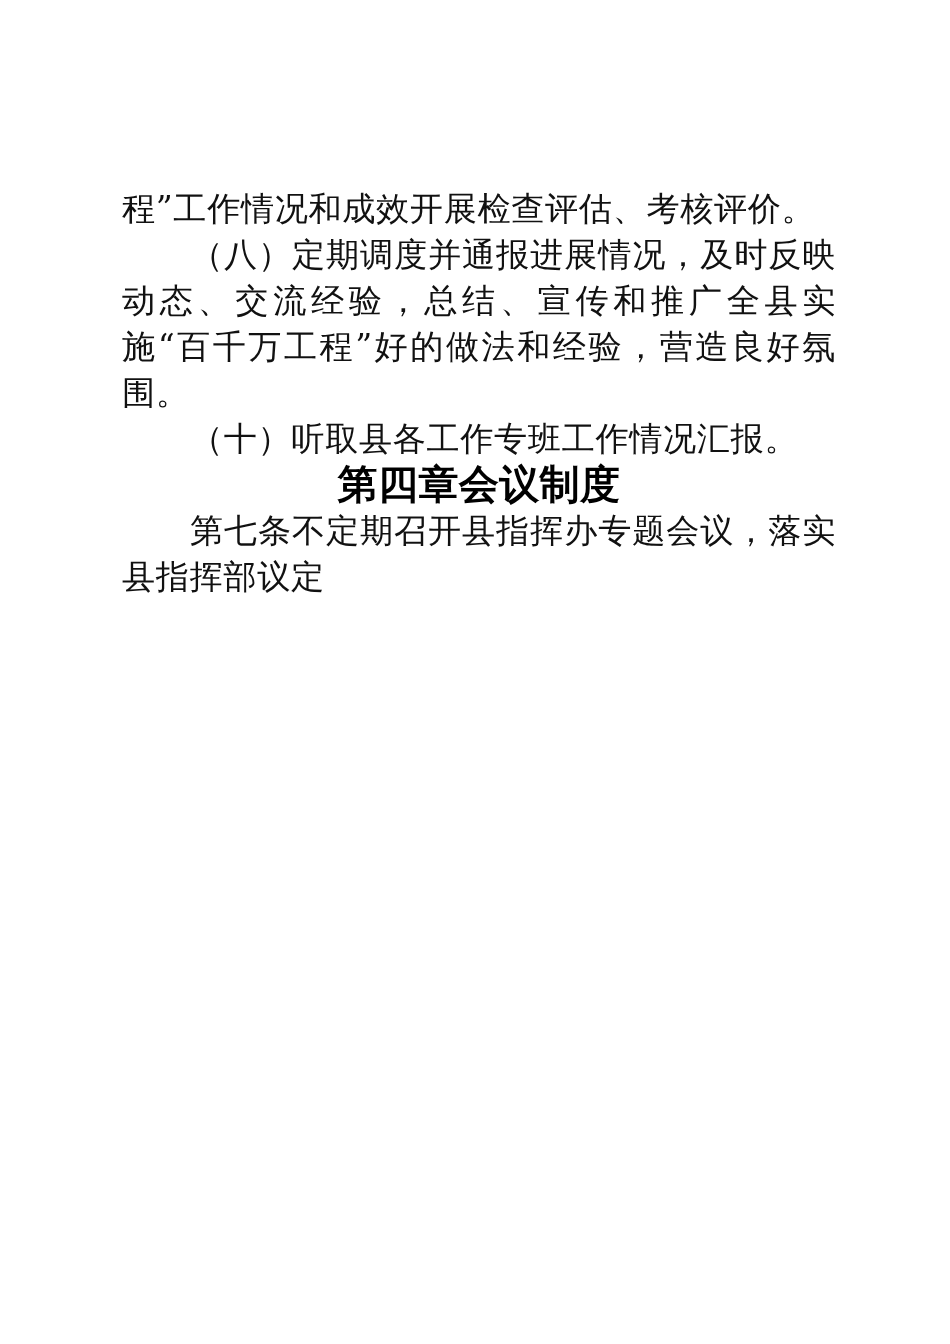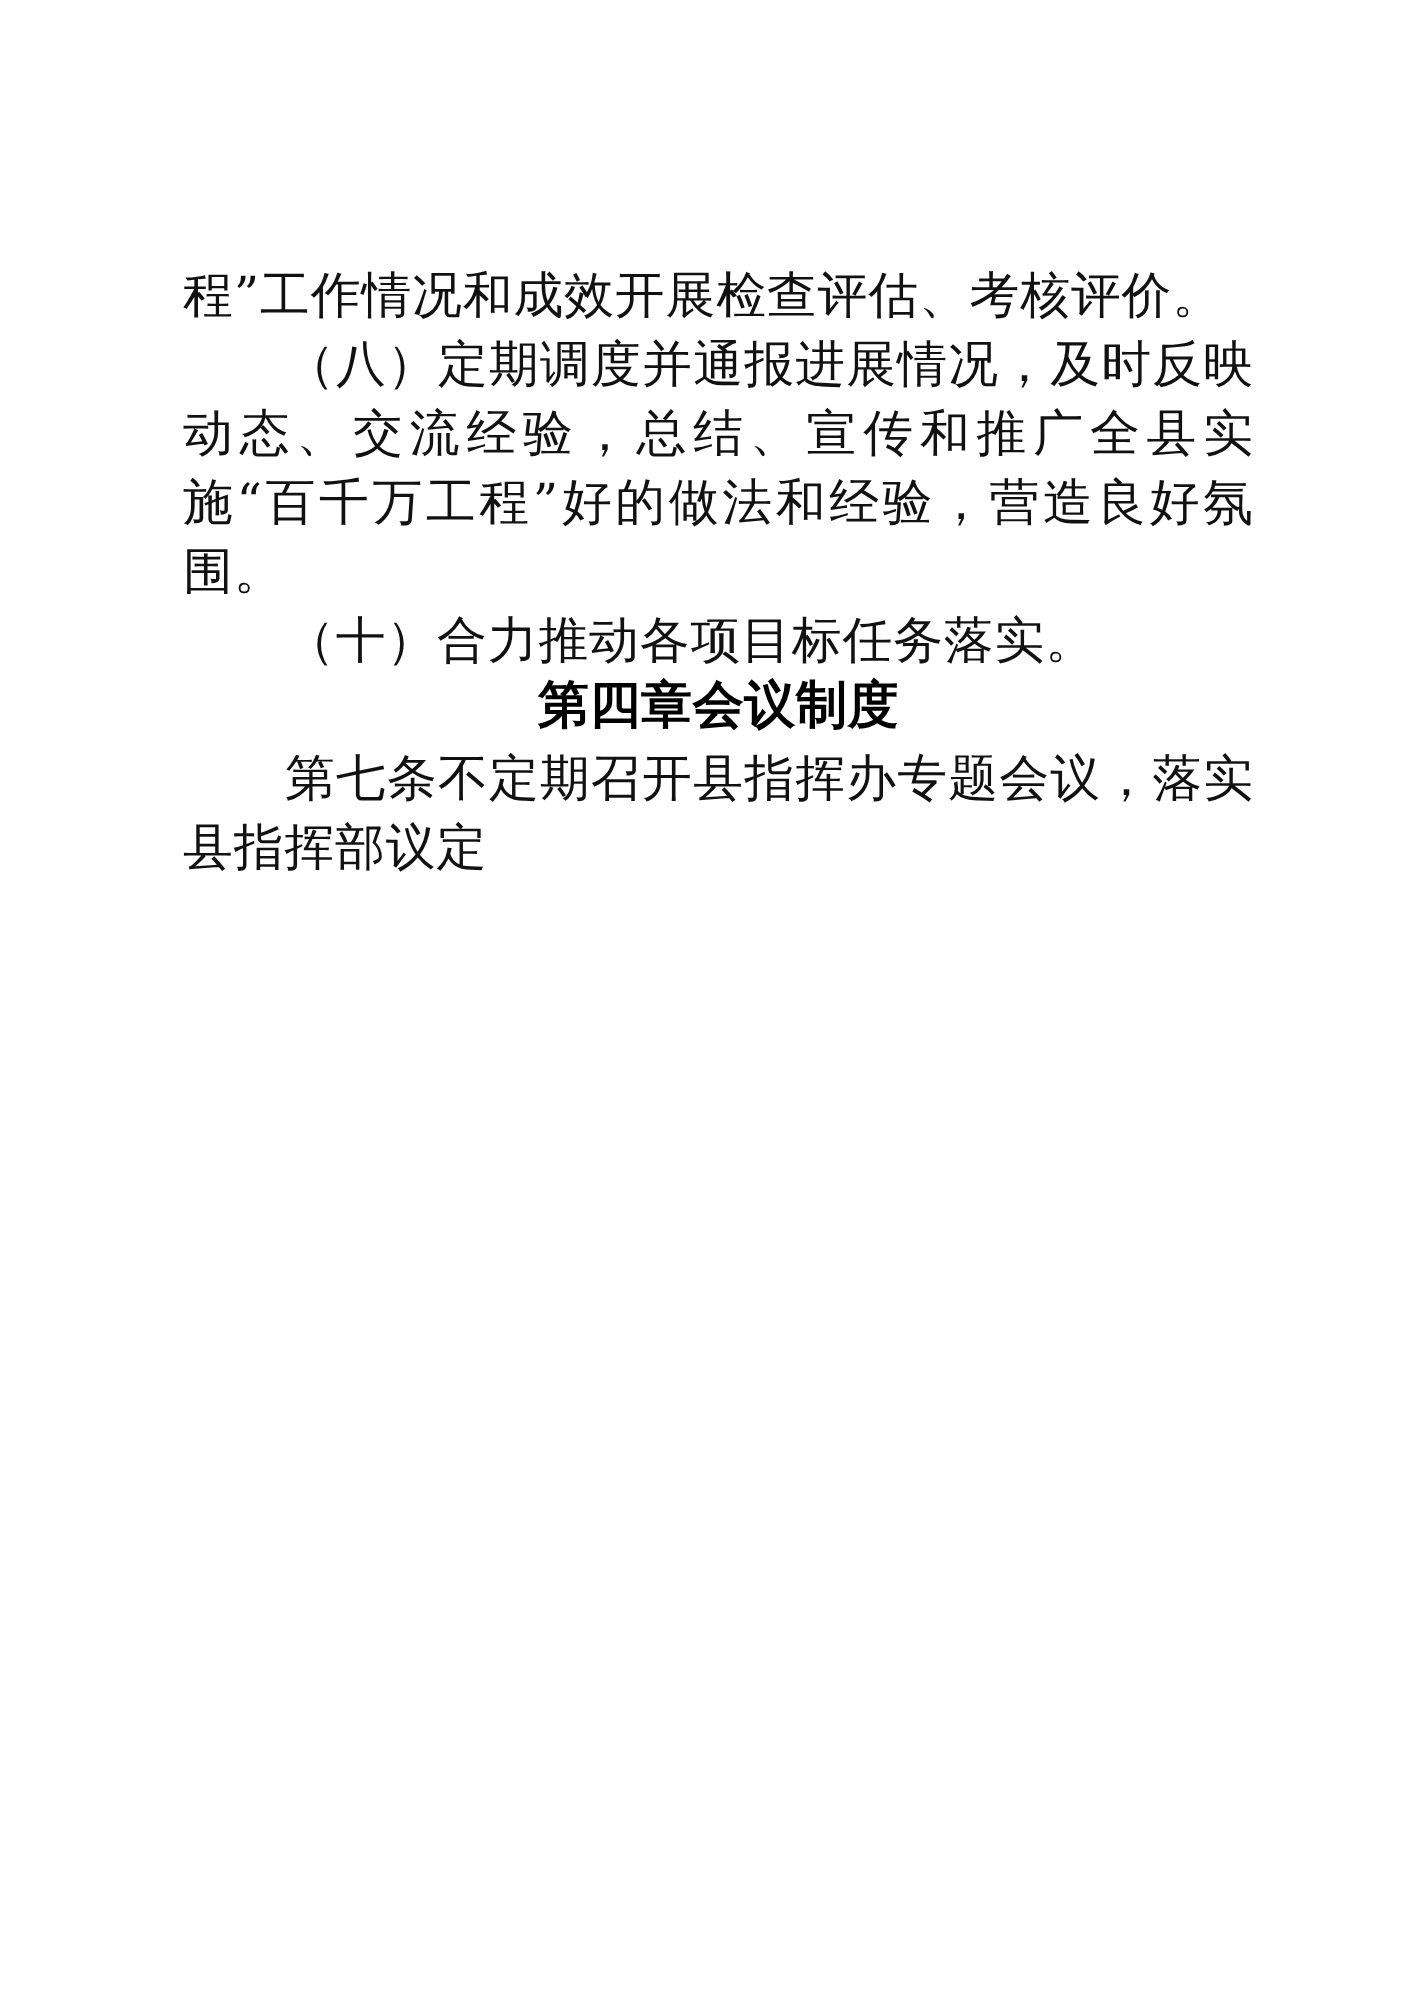--- a/index.html
+++ b/index.html
@@ -5,21 +5,21 @@
   html, body {
     margin: 0;
     padding: 0;
     background: #ffffff;
   }
   .page {
     position: relative;
     width: 950px;
     height: 1088px;
     background: #ffffff;
-    margin: 4px auto;
+    margin: 16px auto;
     overflow: hidden;
     box-sizing: border-box;
   }
   .content {
     position: absolute;
     left: 122px;
     top: 170px;
     width: 714px;
   }
   
@@ -35,22 +35,22 @@
     white-space: normal;
     -webkit-font-smoothing: antialiased;
   }
   .para.indent {
     text-indent: 68px;
   }
   .para.last-line-left {
     text-align-last: left;
   }
   .heading {
-    font-family: Liberation Mono, monospace;
-    font-size: 34px;
+    font-family: Liberation Serif, serif;
+    font-size: 40px;
     line-height: 46px;
     font-weight: bold;
     color: #000000;
     text-align: center;
     margin: 0;
     letter-spacing: 0.4px;
   }
   .footer {
     position: absolute;
     left: 0;
@@ -71,21 +71,21 @@
 
   <div class="content">
 
     <p class="para last-line-left">程”工作情况和成效开展检查评估、考核评价。</p>
 
 
 
     <p class="para indent last-line-left">（八）定期调度并通报进展情况，及时反映动态、交流经验，总结、宣传和推广全县实施“百千万工程”好的做法和经验，营造良好氛围。</p>
 
 
-    <p class="para indent last-line-left">（十）合力推动各项目标任务落实。</p>
+    <p class="para indent last-line-left">（十）听取县各工作专班工作情况汇报。</p>
 
     <h2 class="heading">第四章会议制度</h2>
 
 
     <p class="para indent last-line-left">第七条不定期召开县指挥办专题会议，落实县指挥部议定</p>
 
   </div>
 
   <div class="footer">— 3 —</div>
 

